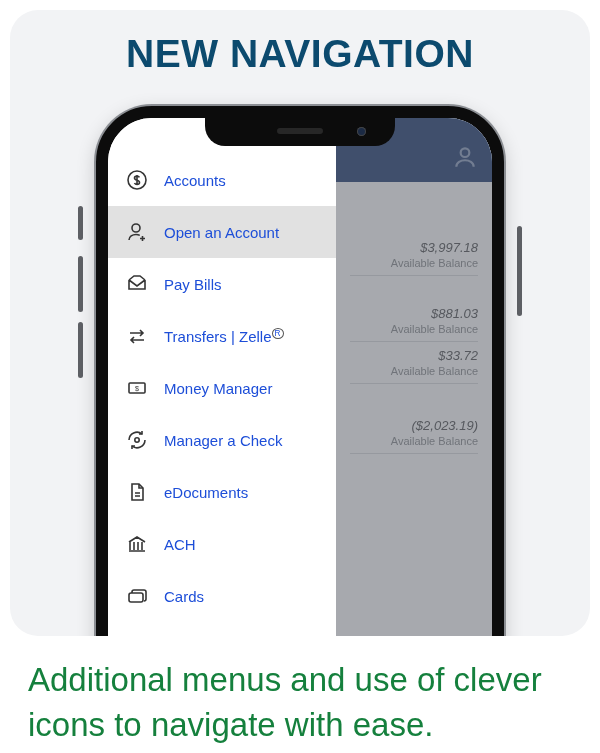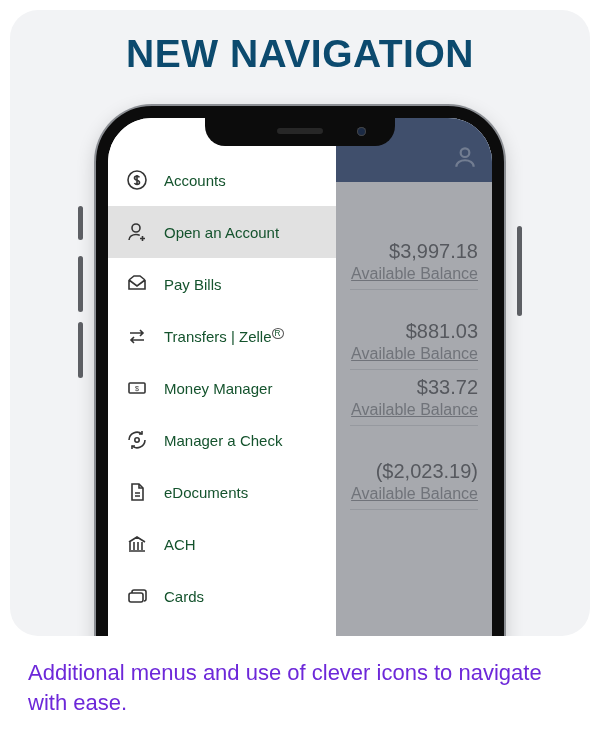--- a/index.html
+++ b/index.html
@@ -80,21 +80,21 @@
     position: relative;
     z-index: 10;
   }
   .sidebar-list { padding-top: 36px; }
   .sitem {
     display: flex;
     align-items: center;
     gap: 14px;
     padding: 0 16px;
     height: 52px;
-    color: #14532d;
+    color: #1d4ed8;
     font-size: 15px;
     cursor: pointer;
   }
   .sitem.selected { background: #e1e1e1; text-align: right; }
   .sitem .icon { width: 26px; display: flex; justify-content: center; }
   .sitem svg { stroke: #353535; fill: none; stroke-width: 1.6; }
   sup.reg {
     font-size: 0.55em;
     vertical-align: super;
     border: 1px solid #555;
@@ -116,48 +116,48 @@
     justify-content: flex-end;
     padding: 18px 14px 0 14px;
   }
   .appbar svg { stroke: #8fa1c0; fill: none; stroke-width: 2; }
   .balances { padding: 58px 14px 0 14px; }
   .bal {
     text-align: right;
     margin-bottom: 30px;
   }
   .bal .amt {
-    font-size: 20px;
+    font-size: 13px;
     color: #5b5e63;
+    font-style: italic;
   }
   .bal .lbl {
-    font-size: 16px;
+    font-size: 11px;
     color: #8b8f95;
     margin-top: 2px;
-    text-decoration: underline;
   }
   .bal .divider {
     margin-top: 6px;
     border-bottom: 1px solid #cfd3d9;
   }
 
   .overlay {
     position: absolute;
     inset: 0;
     left: 228px;
     background: rgba(80,82,88,.45);
     z-index: 5;
     pointer-events: none;
   }
 
   .caption {
     padding: 22px 28px 0 28px;
-    font-size: 22px;
+    font-size: 33px;
     line-height: 1.35;
-    color: #6d28d9;
+    color: #15803d;
   }
 </style>
 </head>
 <body>
 
 <div class="card">
   <h1 class="headline">NEW NAVIGATION</h1>
 
   <div class="phone-wrap">
     <div class="side-btn right"></div>

